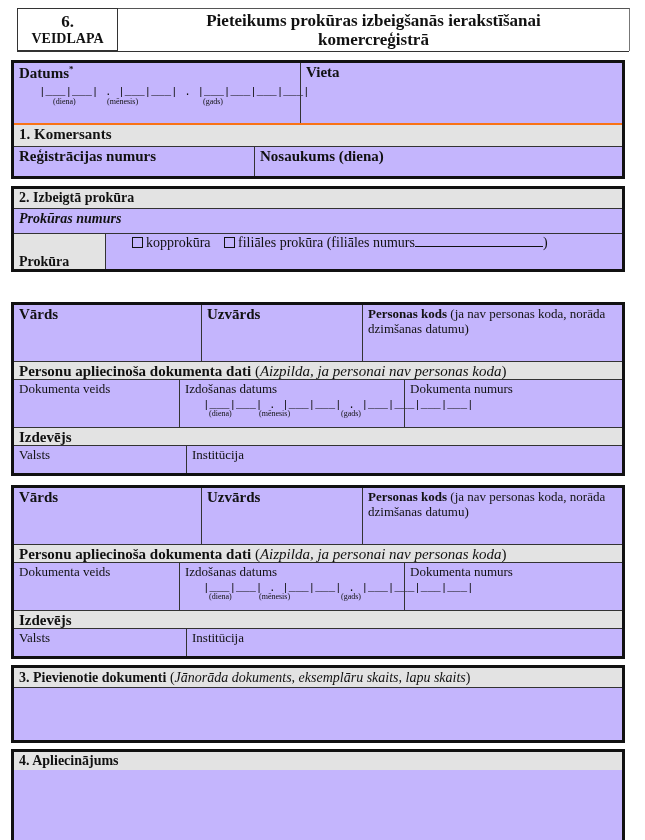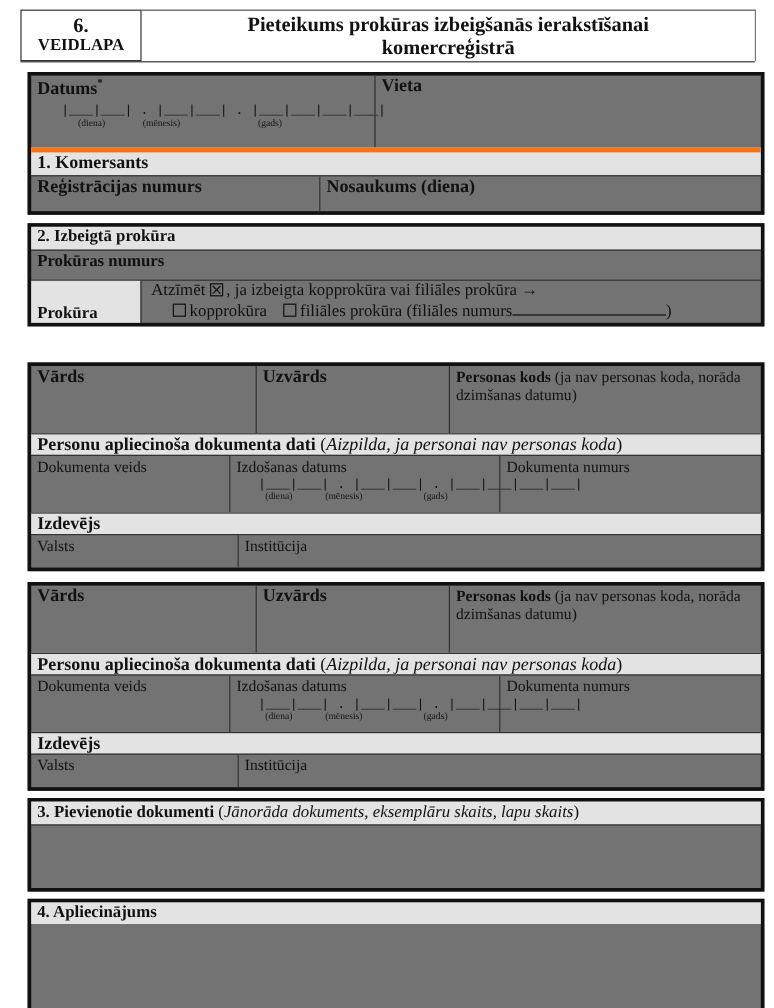--- a/index.html
+++ b/index.html
@@ -3,21 +3,21 @@
 <meta charset="utf-8">
 <style>
   * { box-sizing: border-box; margin: 0; padding: 0; }
   body { width: 645px; height: 840px; background: #ffffff; font-family: "Liberation Serif", serif; color: #111; position: relative; overflow: hidden; }
   .abs { position: absolute; }
   .hdr-num { left: 17px; top: 8px; width: 101px; height: 43px; border: 1px solid #333; text-align: center; font-weight: bold; line-height: 17px; padding-top: 4px; }
   .hdr-num .n { font-size: 17px; display: block; }
   .hdr-num .v { font-size: 14px; display: block; }
   .hdr-title { left: 118px; top: 8px; width: 512px; height: 43px; border-top: 1px solid #555; border-right: 1px solid #777; text-align: center; font-weight: bold; font-size: 17px; line-height: 19px; padding-top: 2px; }
   .hdr-line { left: 17px; top: 51px; width: 612px; height: 0; border-top: 1px solid #333; }
-  .box { position: absolute; left: 23px; width: 614px; border: 3px solid #111; background: #737373; }
+  .box { position: absolute; left: 11px; width: 614px; border: 3px solid #111; background: #c4b5fd; }
   .row { position: absolute; left: 0; right: 0; }
   .gray { background: #e3e3e3; }
   .bt { border-top: 1px solid #333; }
   .cell { position: absolute; top: 0; bottom: 0; }
   .bl { border-left: 1px solid #333; }
   .b13 { font-weight: bold; font-size: 15px; }
   .b14 { font-weight: bold; font-size: 14px; }
   .b15 { font-weight: bold; font-size: 15px; }
   .n13 { font-size: 13px; }
   .n14 { font-size: 14px; }
@@ -53,49 +53,45 @@
         <div class="date-line">|___|___| . |___|___| . |___|___|___|___|</div>
         <span class="date-lbls" style="left:14px; top:11px;">(diena)</span>
         <span class="date-lbls" style="left:68px; top:11px;">(mēnesis)</span>
         <span class="date-lbls" style="left:164px; top:11px;">(gads)</span>
       </div>
     </div>
     <div class="cell bl pad b15" style="left:286px; right:0;">
       <span>Vieta</span>
     </div>
   </div>
-  <div class="row gray bt b15 pad" style="top:60px; height:23px; border-top:4px solid #f97316;">
+  <div class="row gray bt b15 pad" style="top:60px; height:23px; border-top:2px solid #f97316;">
     <span>1. Komersants</span>
   </div>
   <div class="row bt" style="top:83px; bottom:0;">
     <div class="cell pad b13" style="left:0; width:240px;">
       <span>Reģistrācijas numurs</span>
     </div>
     <div class="cell bl pad b13" style="left:240px; right:0;">
       <span>Nosaukums (diena)</span>
     </div>
   </div>
 </div>
 
 <div class="box" style="top:186px; height:86px;">
   <div class="row gray b14 pad" style="top:0; height:19px;">
     <span>2. Izbeigtā prokūra</span>
   </div>
-  <div class="row bt b14 pad" style="top:19px; height:25px; padding-top:2px;">
+  <div class="row bt b14 pad" style="top:19px; height:25px; padding-top:2px;font-style:italic;">
     <span>Prokūras numurs</span>
   </div>
   <div class="row bt" style="top:44px; bottom:0;">
     <div class="cell gray b14" style="left:0; width:91px; padding:20px 5px 0 5px;">
       <span>Prokūra</span>
     </div>
     <div class="cell bl n14" style="left:91px; right:0; padding:1px 8px; line-height:16px;">
-      <div>
-        <span>Atzīmēt</span>
-        <span class="chk x"></span><span>, ja izbeigta kopprokūra vai filiāles prokūra →</span>
-      </div>
       <div style="padding-left:18px;">
         <span><span class="chk"></span><span>kopprokūra</span></span>
         <span style="margin-left:10px;"><span class="chk"></span><span>filiāles prokūra (filiāles numurs</span><span class="fill-line"></span><span>)</span></span>
       </div>
     </div>
   </div>
 </div>
 
 <div class="box" style="top:302px; height:174px;">
   <div class="row" style="top:0; height:56px;">

